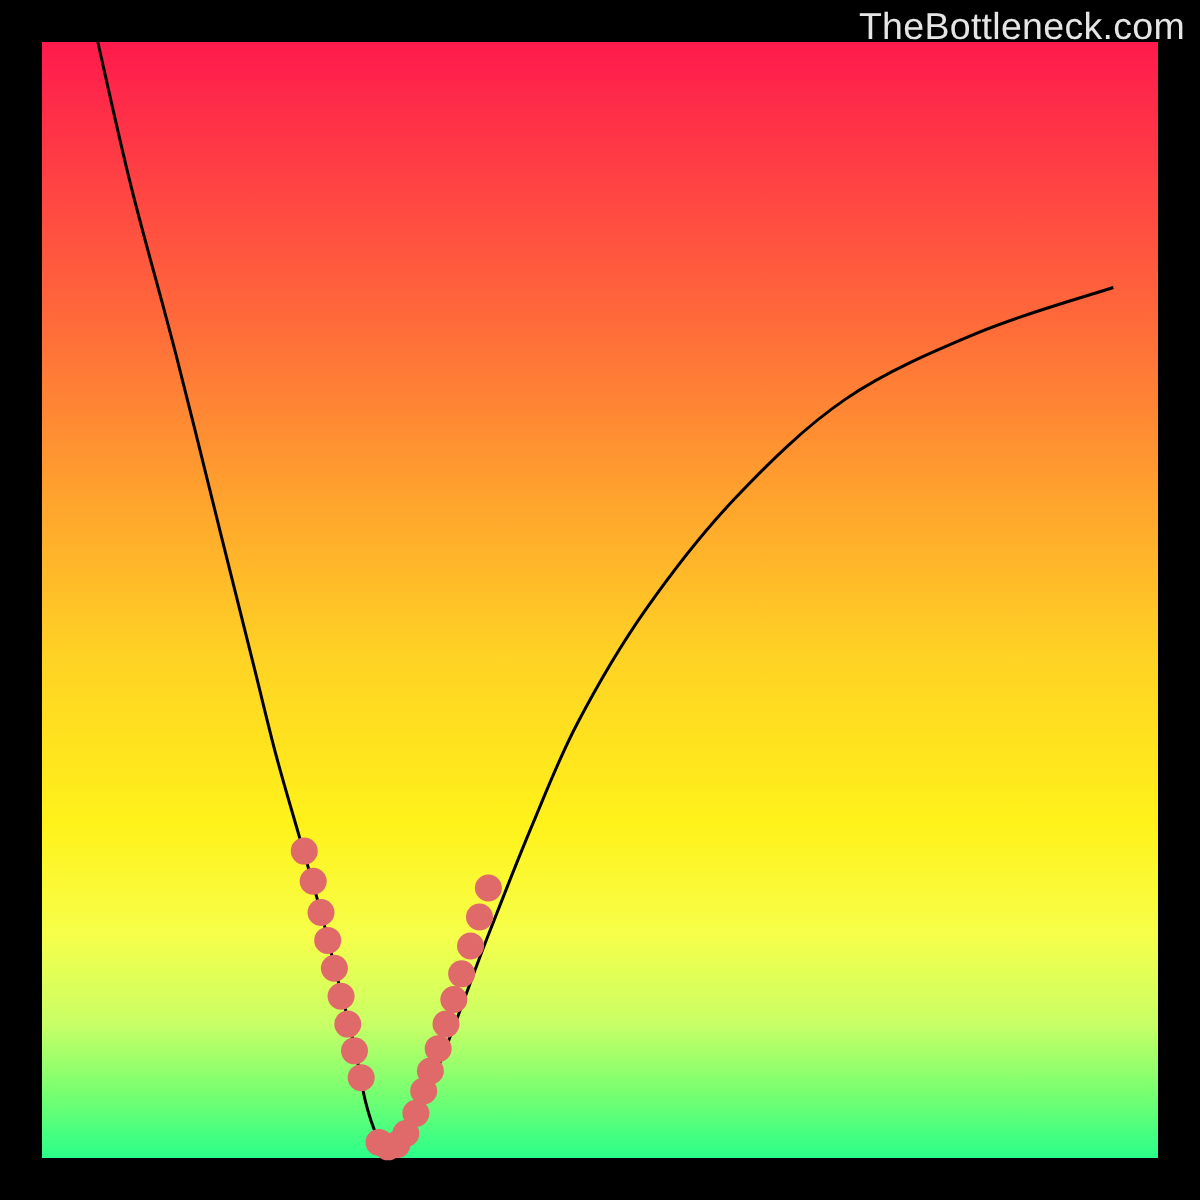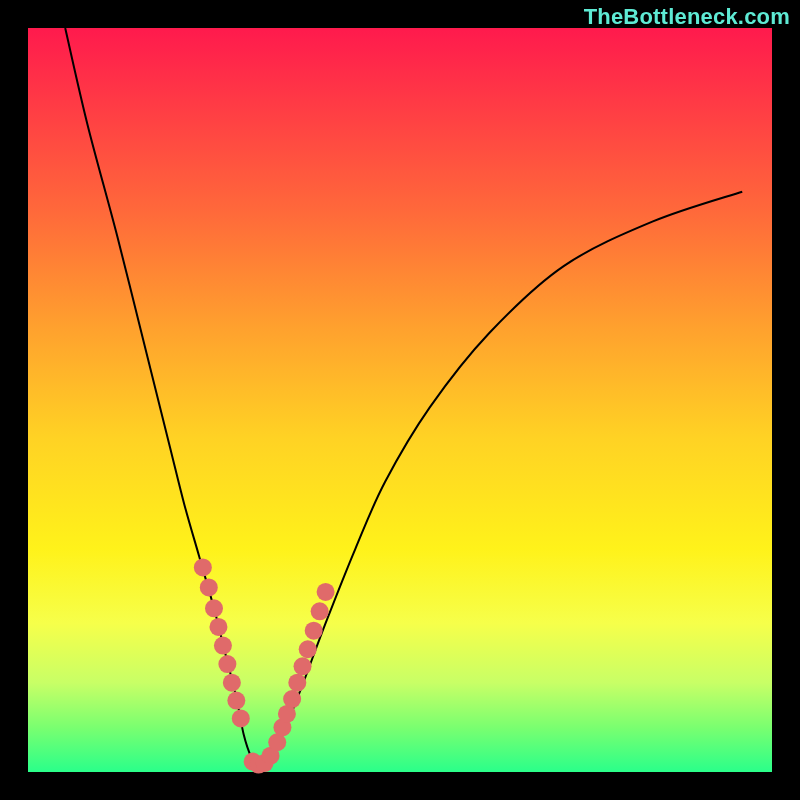--- a/index.html
+++ b/index.html
@@ -37,23 +37,23 @@
       #f6ff4a 80%,
       #c8ff66 88%,
       #7aff70 94%,
       #2aff8a 100%
     );
   }
   .watermark {
     position: absolute;
     top: 4px;
     right: 10px;
-    color: #5eead4;
-    font-size: 22px;
-    font-weight: 700;
+    color: #e5e5e5;
+    font-size: 25px;
+    font-weight: 400;
     letter-spacing: 0.2px;
     user-select: none;
   }
   svg {
     position: absolute;
     top: 0;
     left: 0;
   }
 </style>
 </head>

